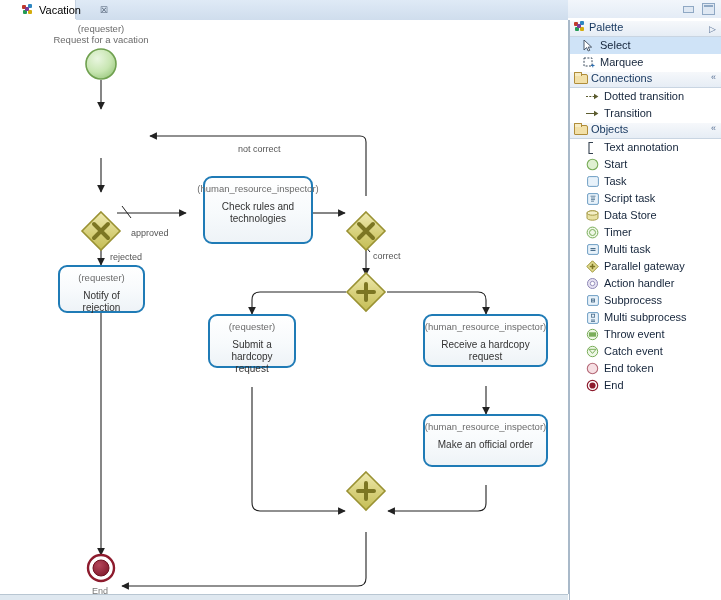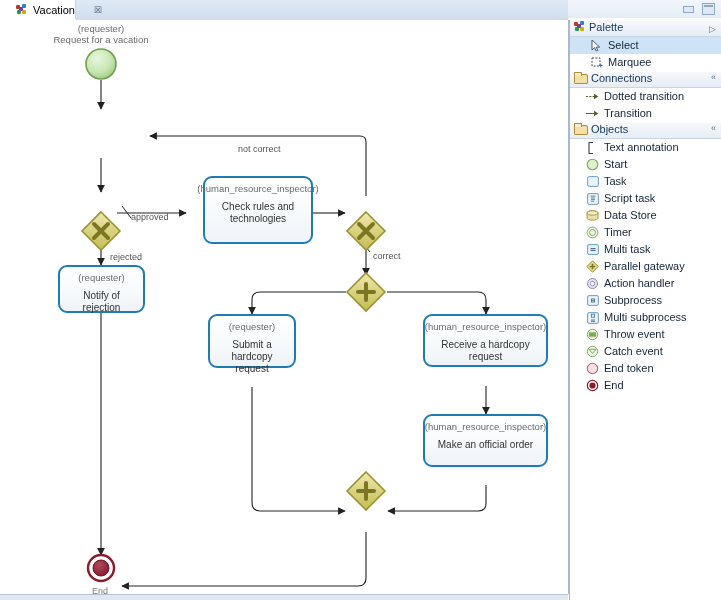--- a/index.html
+++ b/index.html
@@ -25,21 +25,21 @@
 
   
   .tabstrip{
     position:absolute;left:0;top:0;width:568px;height:20px;
   }
   .tab{
     position:absolute;left:0;top:0;width:76px;height:20px;
     background:#ffffff;
     border-right:1px solid #c6d3e2;
     border-bottom:1px solid #ffffff;
-    display:flex;align-items:center;gap:17px;padding-left:16px;box-sizing:border-box;
+    display:flex;align-items:center;gap:17px;padding-left:22px;box-sizing:border-box;
   }
   .tab-label{font-size:11px;color:#000;}
   .tab-close{font-size:9px;color:#4a5b70;margin-left:2px;}
   .tab-filler{
     position:absolute;left:76px;top:0;width:492px;height:20px;
     background:linear-gradient(to bottom,#dfeaf6 0%,#cfdded 100%);
     border-bottom:1px solid #9fb6cc;
   }
   .tab-accent{
     position:absolute;left:0;top:19px;width:76px;height:2px;background:#ffffff;
@@ -84,21 +84,21 @@
   .pal-header{
     position:relative;height:17px;box-sizing:border-box;
     background:linear-gradient(to bottom,#f6f8fb 0%,#e6edf5 100%);
     border-top:1px solid #ffffff;
     border-bottom:1px solid #c9d5e2;
     display:flex;align-items:flex-start;padding-left:4px;gap:4px;
     font-size:11px;color:#15365e;
   }
   .pal-header .arrow{position:absolute;right:6px;top:3px;color:#5a7296;font-size:9px;}
   .pal-item{
-    height:17px;display:flex;align-items:center;gap:5px;padding-left:20px;
+    height:17px;display:flex;align-items:center;gap:5px;padding-left:12px;
     font-size:11px;color:#14243a;box-sizing:border-box;
   }
   .pal-item.sel{background:#cfe3f7;}
   .pal-item .ico{width:13px;height:13px;display:inline-flex;align-items:center;justify-content:center;flex:0 0 13px;}
   .pal-item .txt{line-height:13px;}
   .pal-sub{padding-left:16px;}
 
   .folder{
     width:13px;height:11px;position:relative;flex:0 0 13px;
   }
@@ -248,21 +248,21 @@
     <div class="node-task" style="left:423px;top:294px;width:125px;height:53px;">
       <div class="node-role">(human_resource_inspector)</div>
       <div class="node-title">Receive a hardcopy request</div>
     </div>
 
     <div class="node-task" style="left:423px;top:394px;width:125px;height:53px;">
       <div class="node-role">(human_resource_inspector)</div>
       <div class="node-title">Make an official order</div>
     </div>
 
-    <div class="flow-lbl" style="left:131px;top:192px;">approved</div>
+    <div class="flow-lbl" style="left:131px;top:208px;">approved</div>
     <div class="flow-lbl" style="left:110px;top:232px;">rejected</div>
     <div class="flow-lbl" style="left:238px;top:124px;">not correct</div>
     <div class="flow-lbl" style="left:373px;top:231px;">correct</div>
 
     <div class="end-lbl" style="left:92px;top:566px;">End</div>
   </div>
   <div class="canvas-bottom"></div>
 
   <div class="palette">
 

